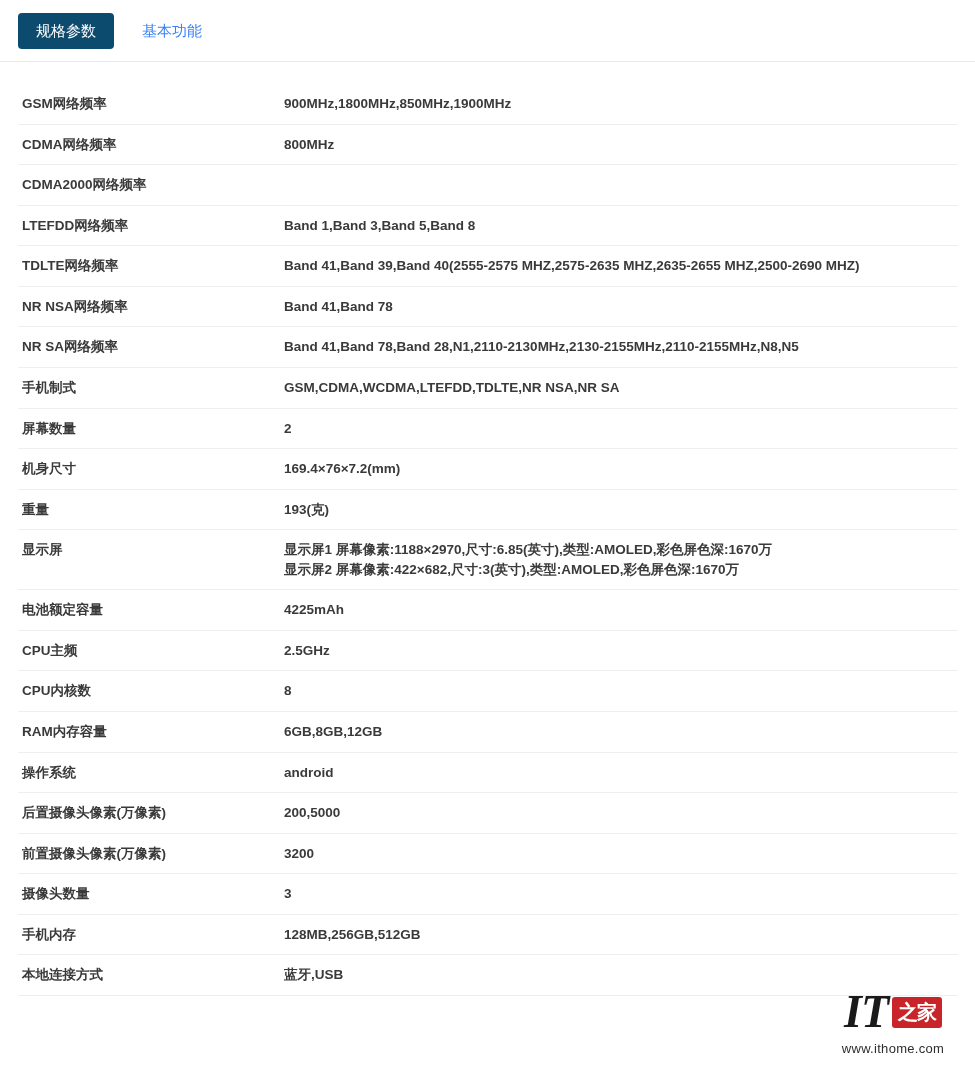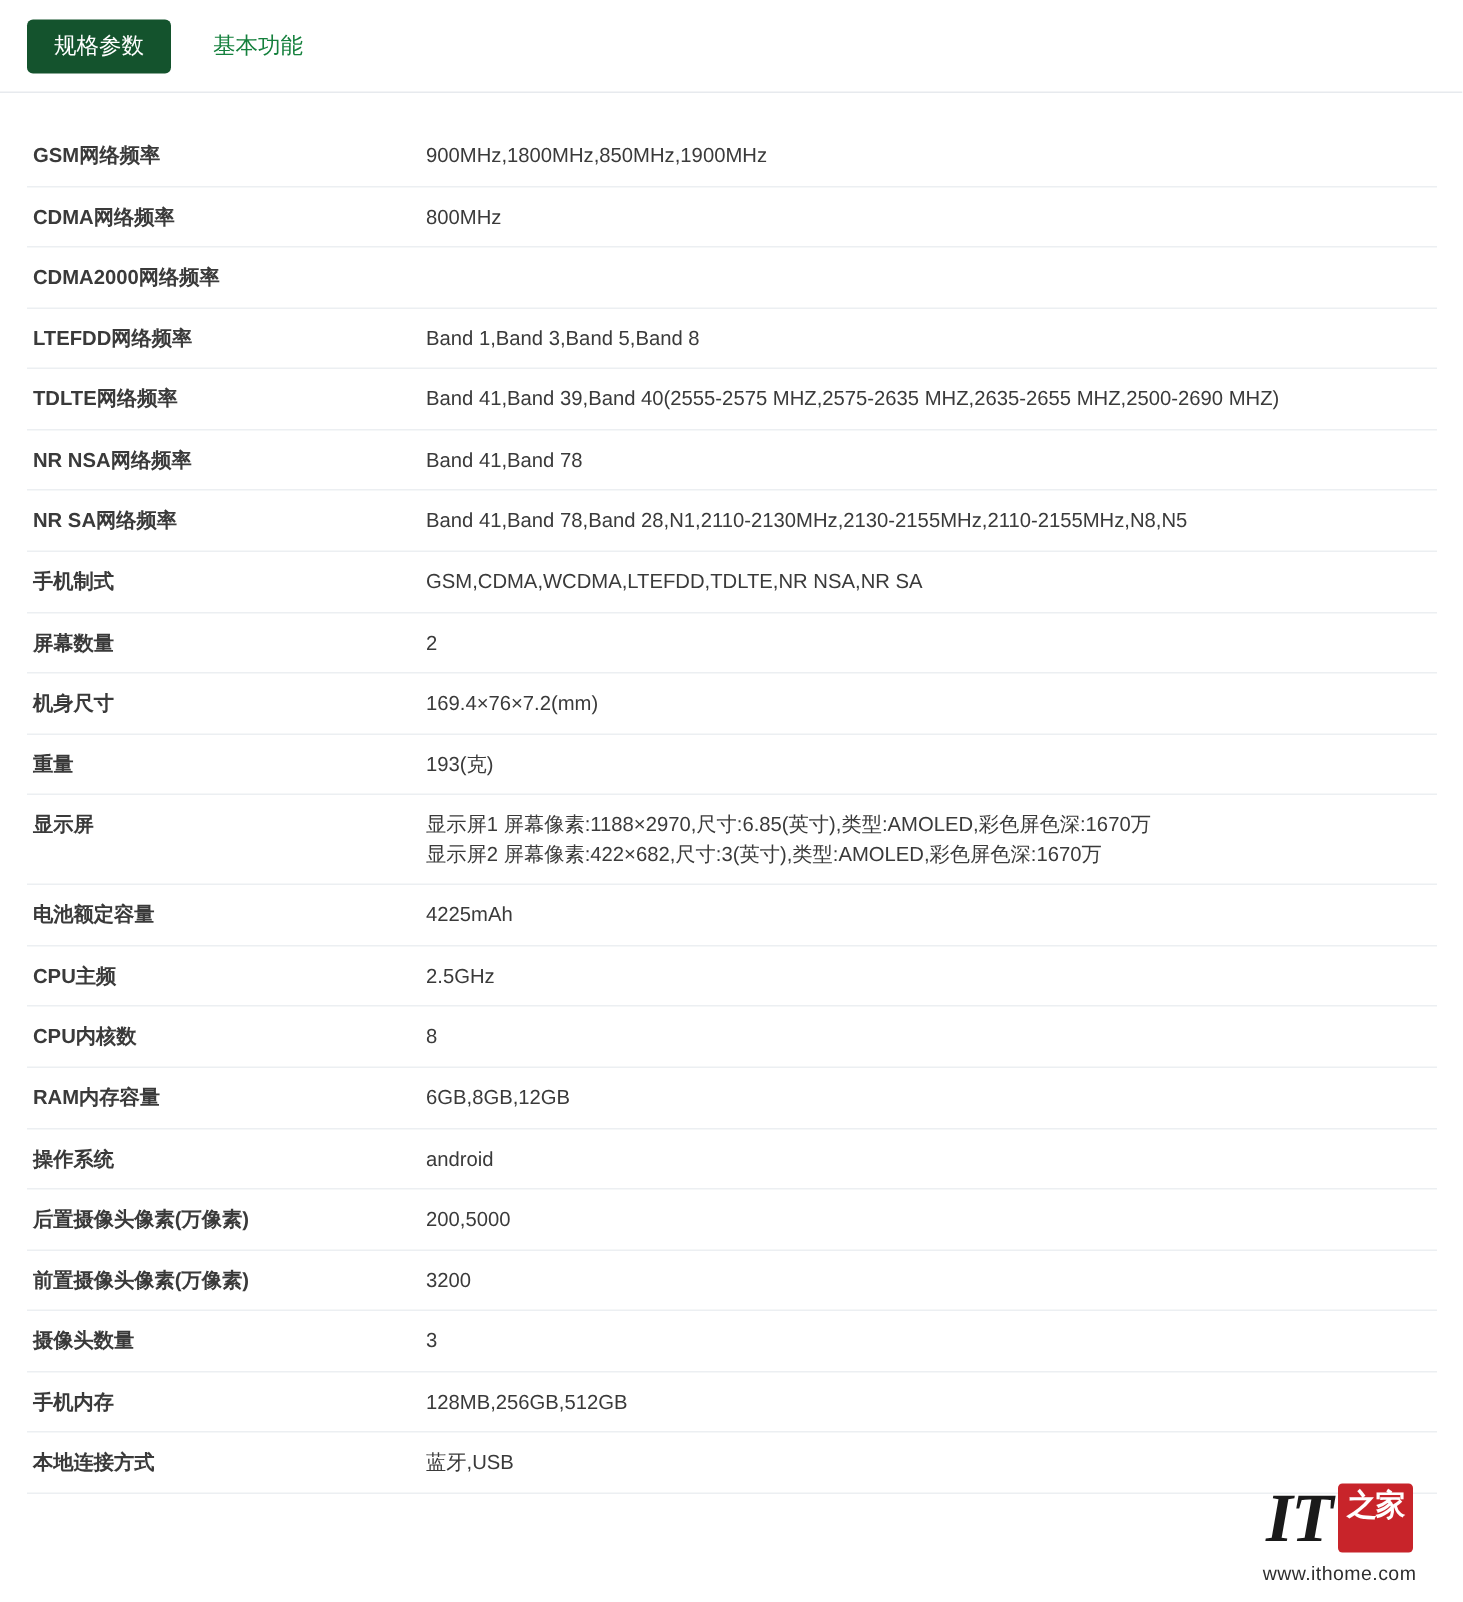--- a/index.html
+++ b/index.html
@@ -23,27 +23,27 @@
     display: flex;
     align-items: center;
     padding-left: 18px;
     gap: 10px;
     background: #fff;
   }
   .tab {
     font-size: 15px;
     padding: 9px 18px;
     border-radius: 4px;
-    color: #15803d;
+    color: #3b82f6;
     cursor: pointer;
     white-space: nowrap;
     line-height: 1.2;
   }
   .tab.active {
-    background: #14532d;
+    background: #0c4a6e;
     color: #ffffff;
   }
 
   
   .table-wrap {
     padding: 22px 18px 0 18px;
   }
   table.spec {
     width: 940px;
     border-collapse: collapse;
@@ -62,35 +62,37 @@
   td.k {
     width: 262px;
     padding-left: 28px;
     font-weight: bold;
     color: #333333;
     white-space: nowrap;
   }
   td.v {
     color: #4a4a4a;
     word-break: break-word;
+    font-weight: bold;
   }
   td.v .line { display: block; }
   td.v .line + .line { margin-top: 0; }
 
   
   .logo {
     position: absolute;
     right: 16px;
     bottom: 12px;
     width: 132px;
     text-align: center;
     user-select: none;
   }
   .logo-mark {
     display: flex;
+    align-items: center;
     justify-content: center;
     gap: 4px;
   }
   .logo-it {
     font-family: "Liberation Serif", "DejaVu Serif", serif;
     font-weight: bold;
     font-style: italic;
     font-size: 46px;
     color: #1a1a1a;
     letter-spacing: -1px;

